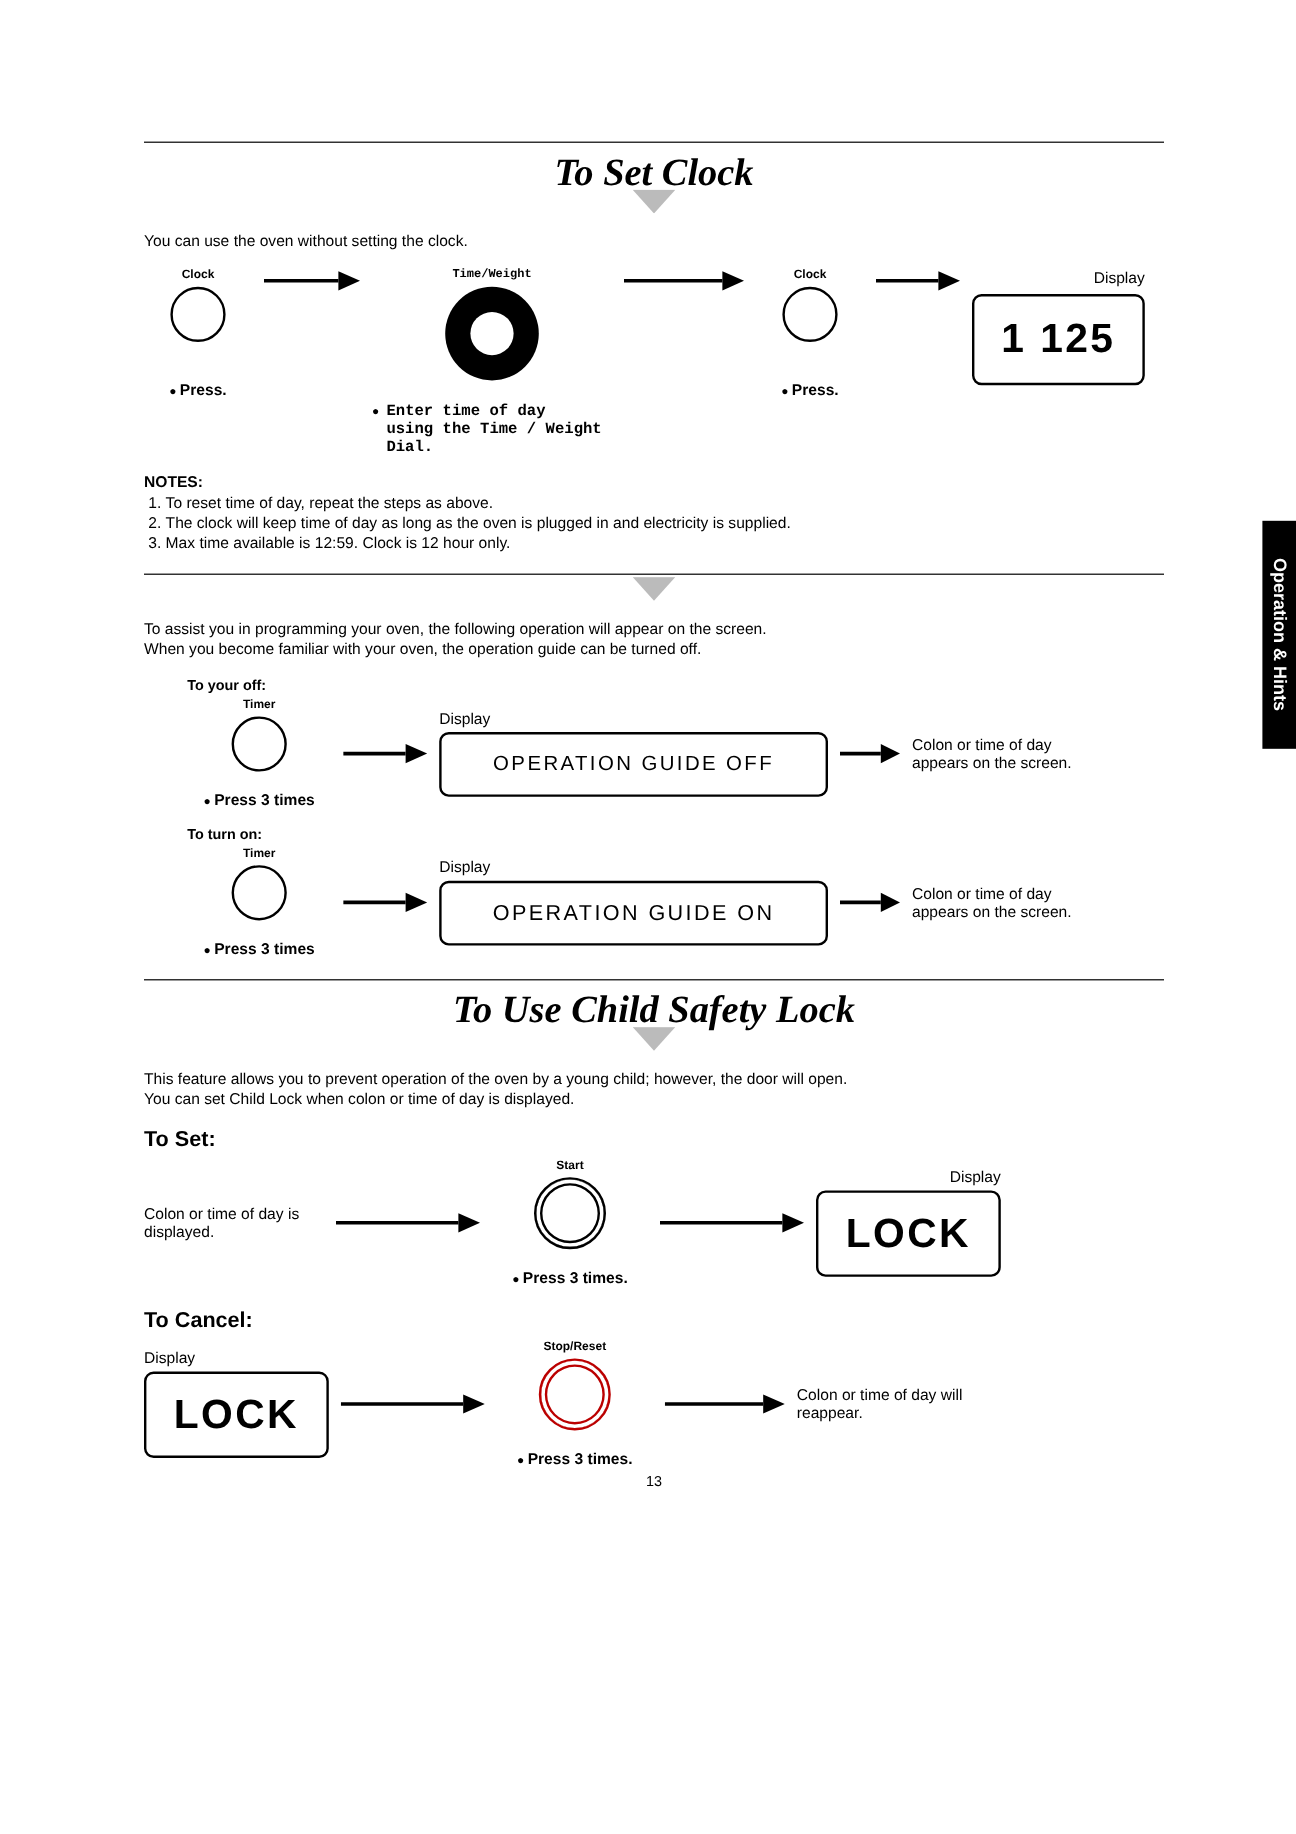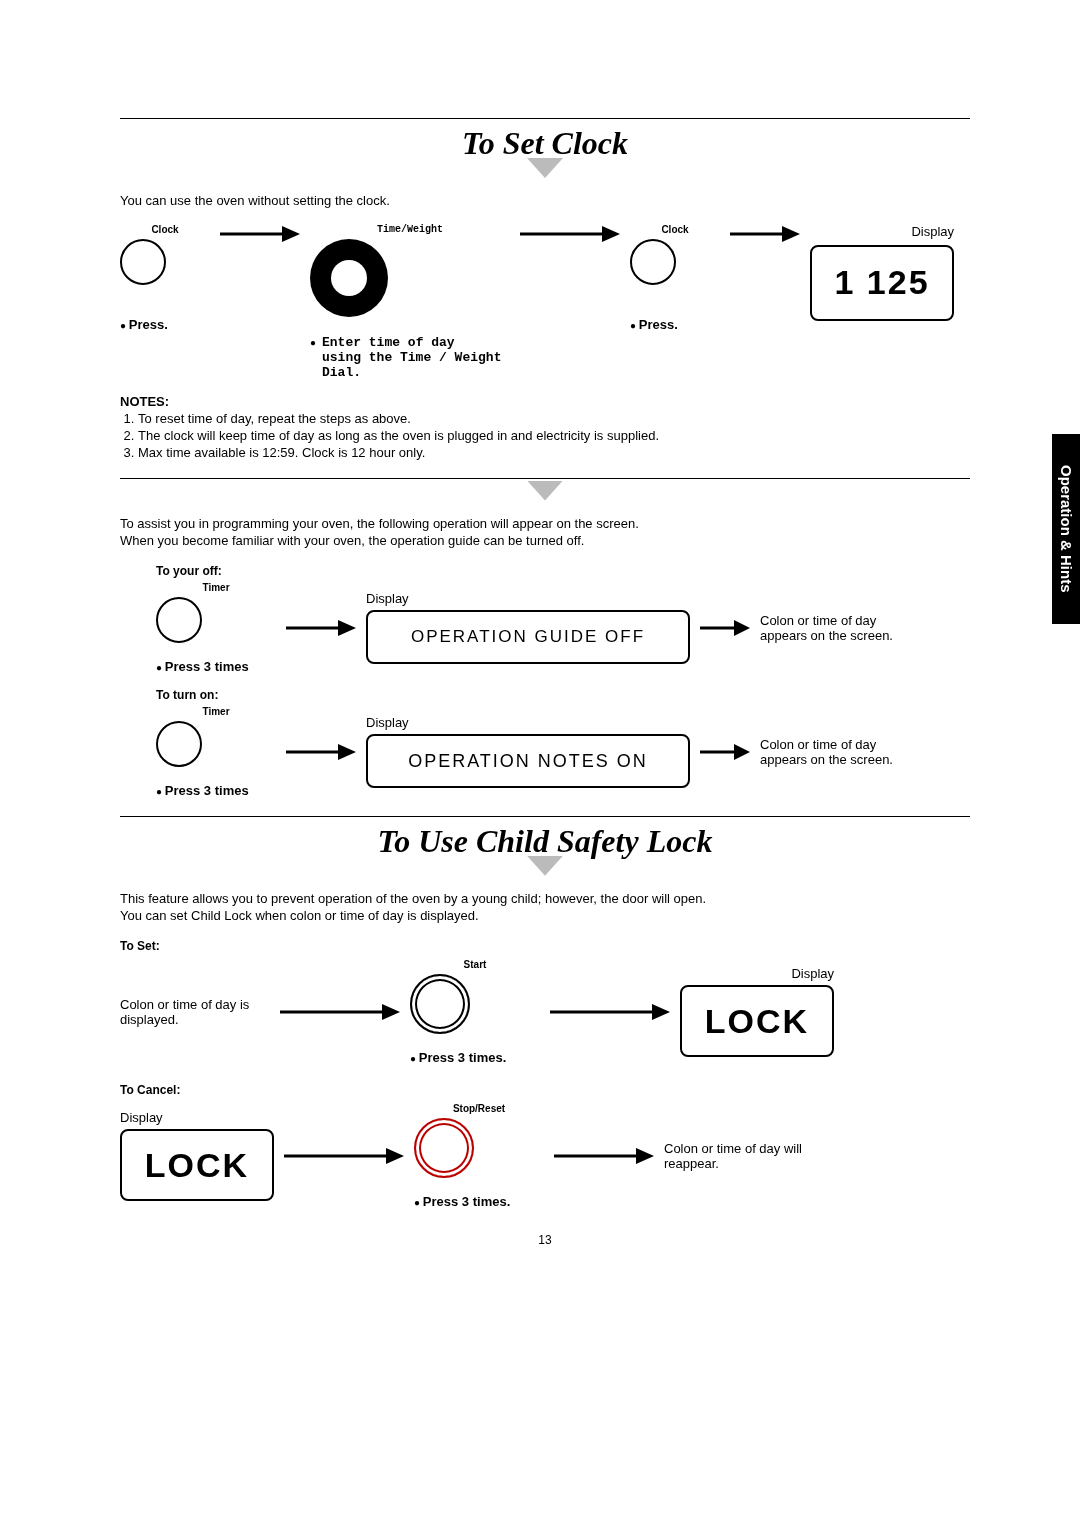--- a/index.html
+++ b/index.html
@@ -79,25 +79,25 @@
     min-height: 38px;
     display: flex; align-items: center; justify-content: center;
     font-family: "Courier New", monospace;
     letter-spacing: 3px;
   }
   .seg { font-family: Liberation Sans, sans-serif; font-size: 24px; letter-spacing: 2px; text-align: right; }
   .seg-big { font-size: 34px; font-weight: bold; }
   .notes-h { font-weight: bold; margin-top: 14px; }
   .notes-list { margin: 2px 0 0 0; padding-left: 18px; }
   .notes-list li { margin-bottom: 2px; }
-  .subh { font-weight: bold; font-size: 12px; font-family: Arial; }
+  .subh { font-weight: bold; font-size: 18px; font-family: Arial; }
   .small-bold { font-weight: bold; font-size: 12px; }
-  .page-num { text-align: center; font-size: 12px; margin-top: 24px; }
+  .page-num { text-align: center; font-size: 12px; margin-top: 4px; }
   .para { margin: 6px 0 14px 0; line-height: 1.35; }
-  .stack { display: flex; flex-direction: column; gap: 4px; }
+  .stack { display: flex; flex-direction: column; align-items: center; gap: 4px; }
   .wide-display { width: 300px; }
   .caption { font-size: 13px; }
 </style>
 </head>
 <body>
 
 <div class="page">
   <div class="side-tab">Operation &amp; Hints</div>
 
   <hr class="sep">
@@ -209,21 +209,21 @@
     </div>
     <div class="arrow">
         <svg width="70" height="20">
           <line x1="0" y1="10" x2="52" y2="10" stroke="#000" stroke-width="3"></line>
           <polygon points="52,2 70,10 52,18" fill="#000"></polygon>
         </svg>
       </div>
     <div class="stack" style="align-items:flex-start;">
       <div class="caption">Display</div>
       <div class="display-box wide-display">
-        <span class="seg" style="font-size:18px;">OPERATION NOTES ON</span>
+        <span class="seg" style="font-size:18px;">OPERATION GUIDE ON</span>
       </div>
     </div>
     <div class="arrow">
         <svg width="50" height="20">
           <line x1="0" y1="10" x2="34" y2="10" stroke="#000" stroke-width="3"></line>
           <polygon points="34,2 50,10 34,18" fill="#000"></polygon>
         </svg>
       </div>
     <div class="caption" style="width:160px;">Colon or time of day appears on the screen.</div>
   </div>

